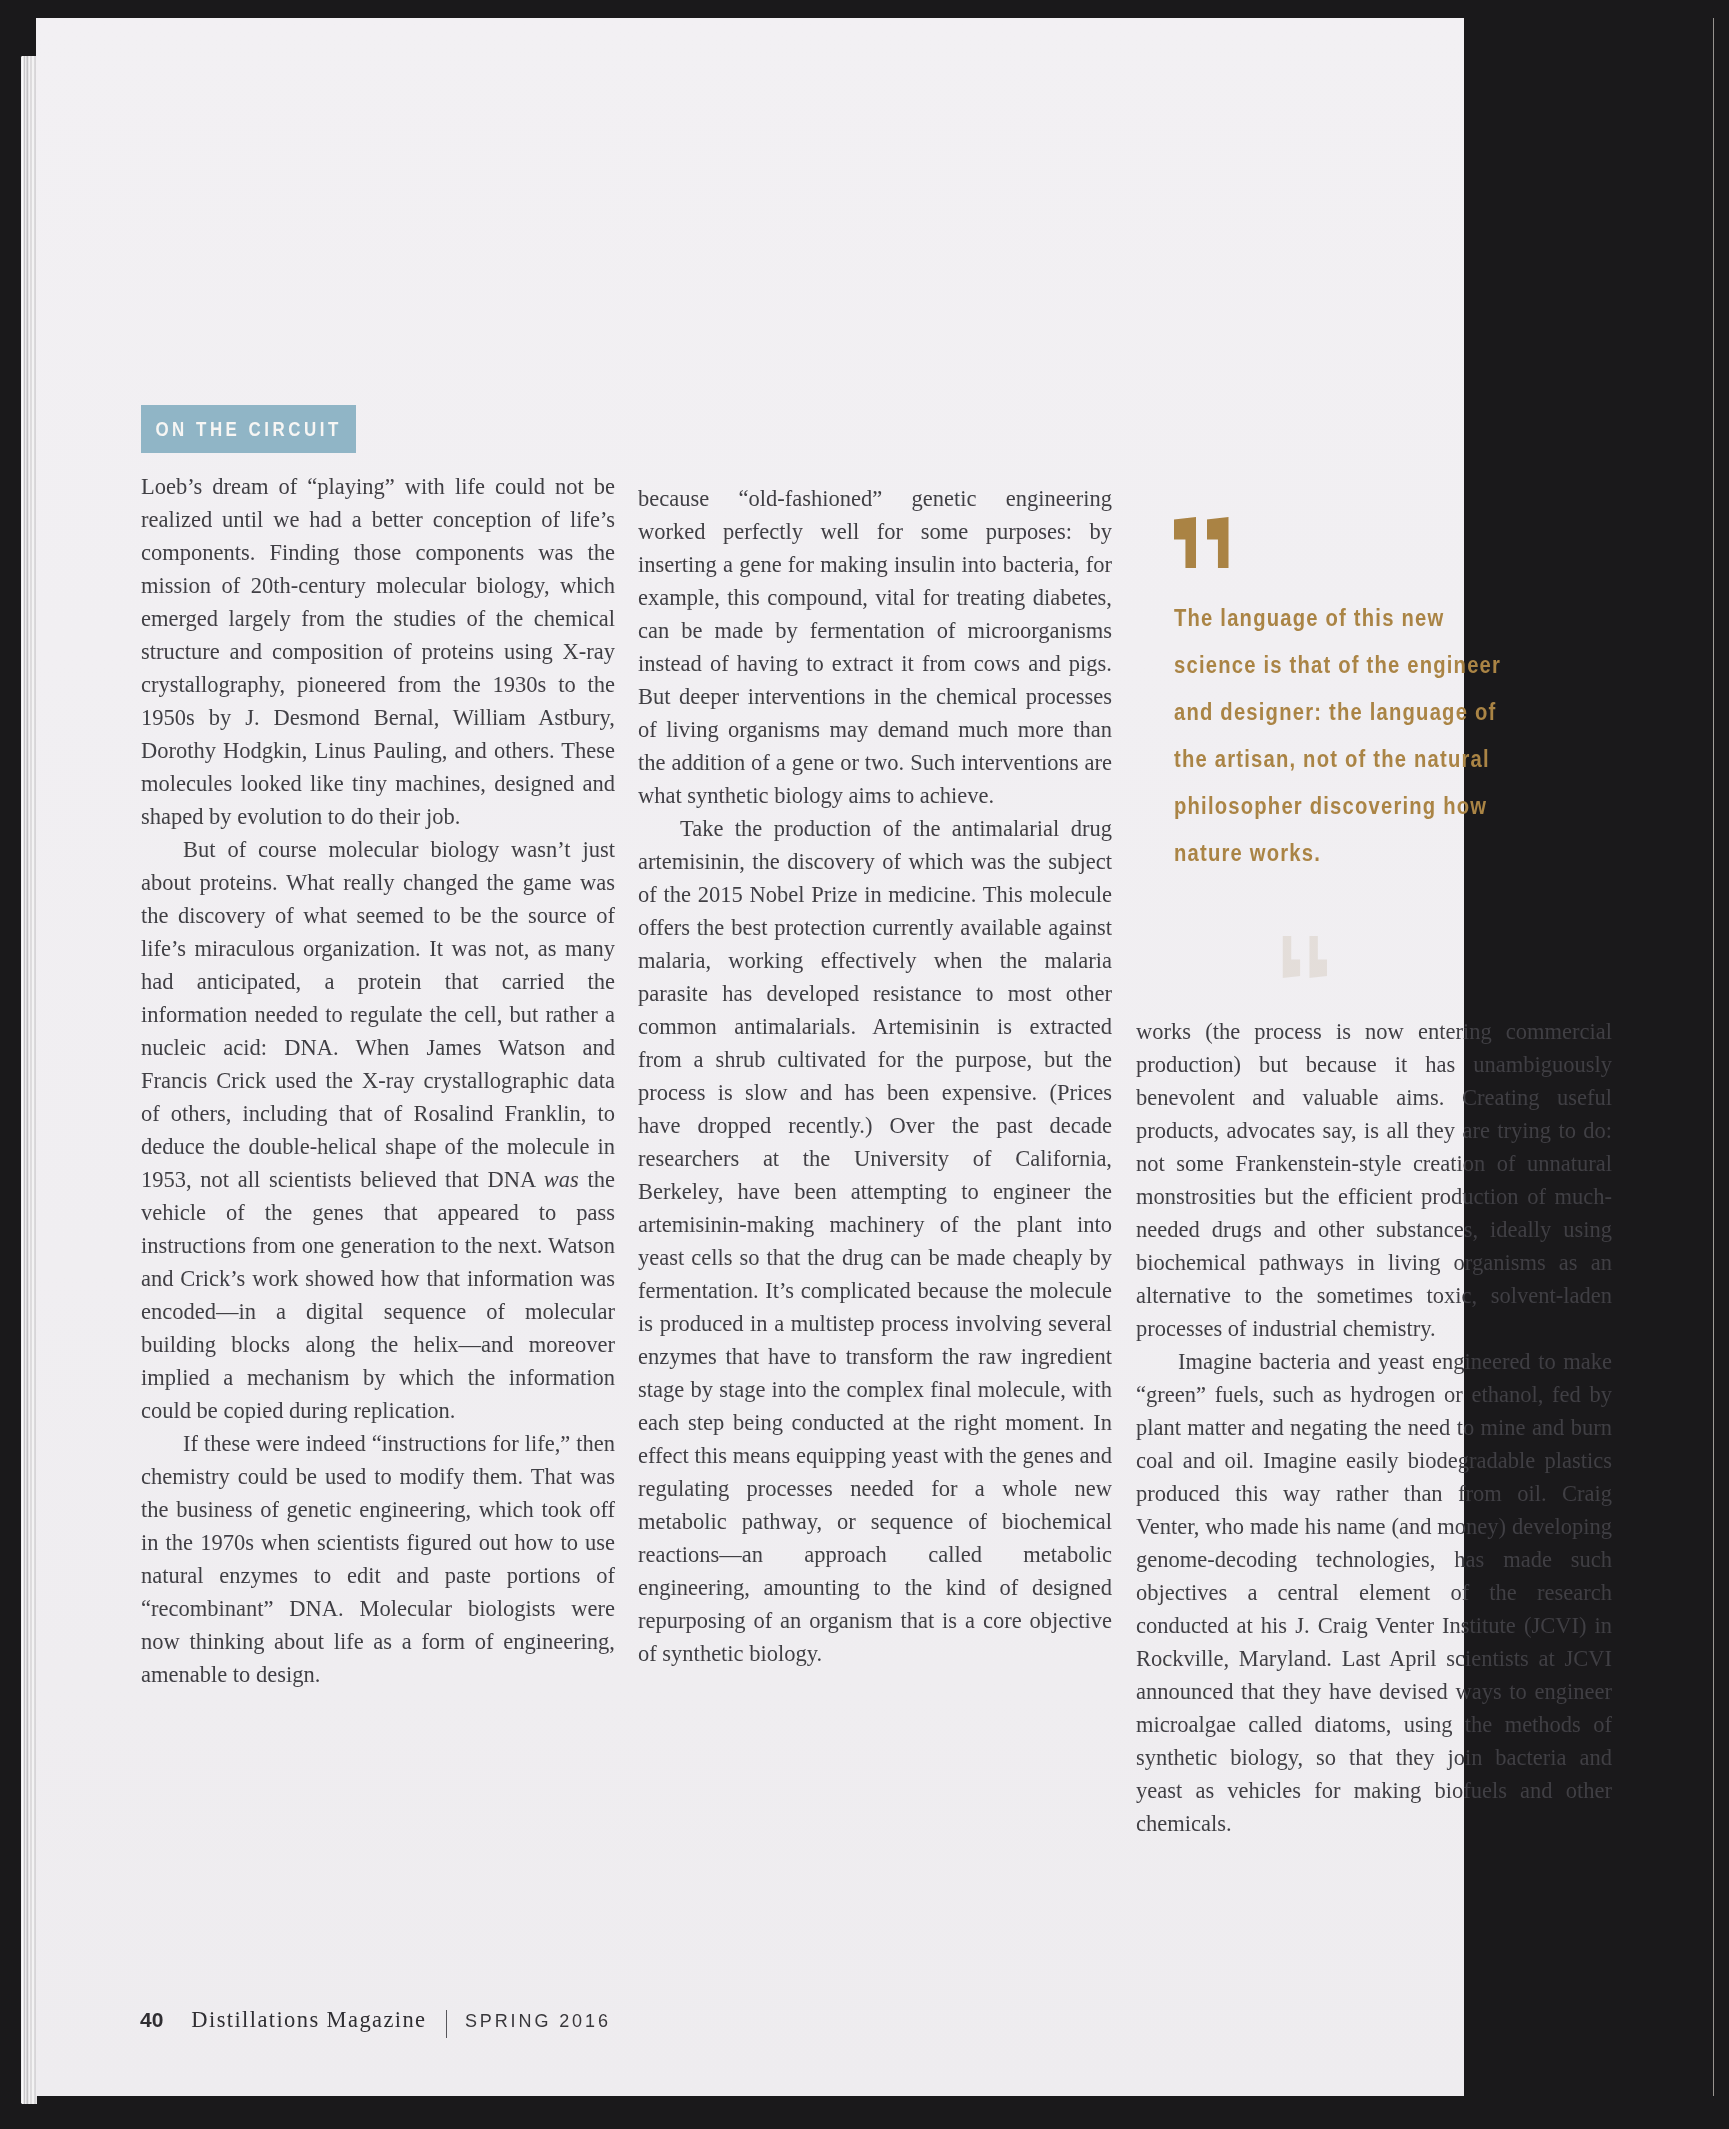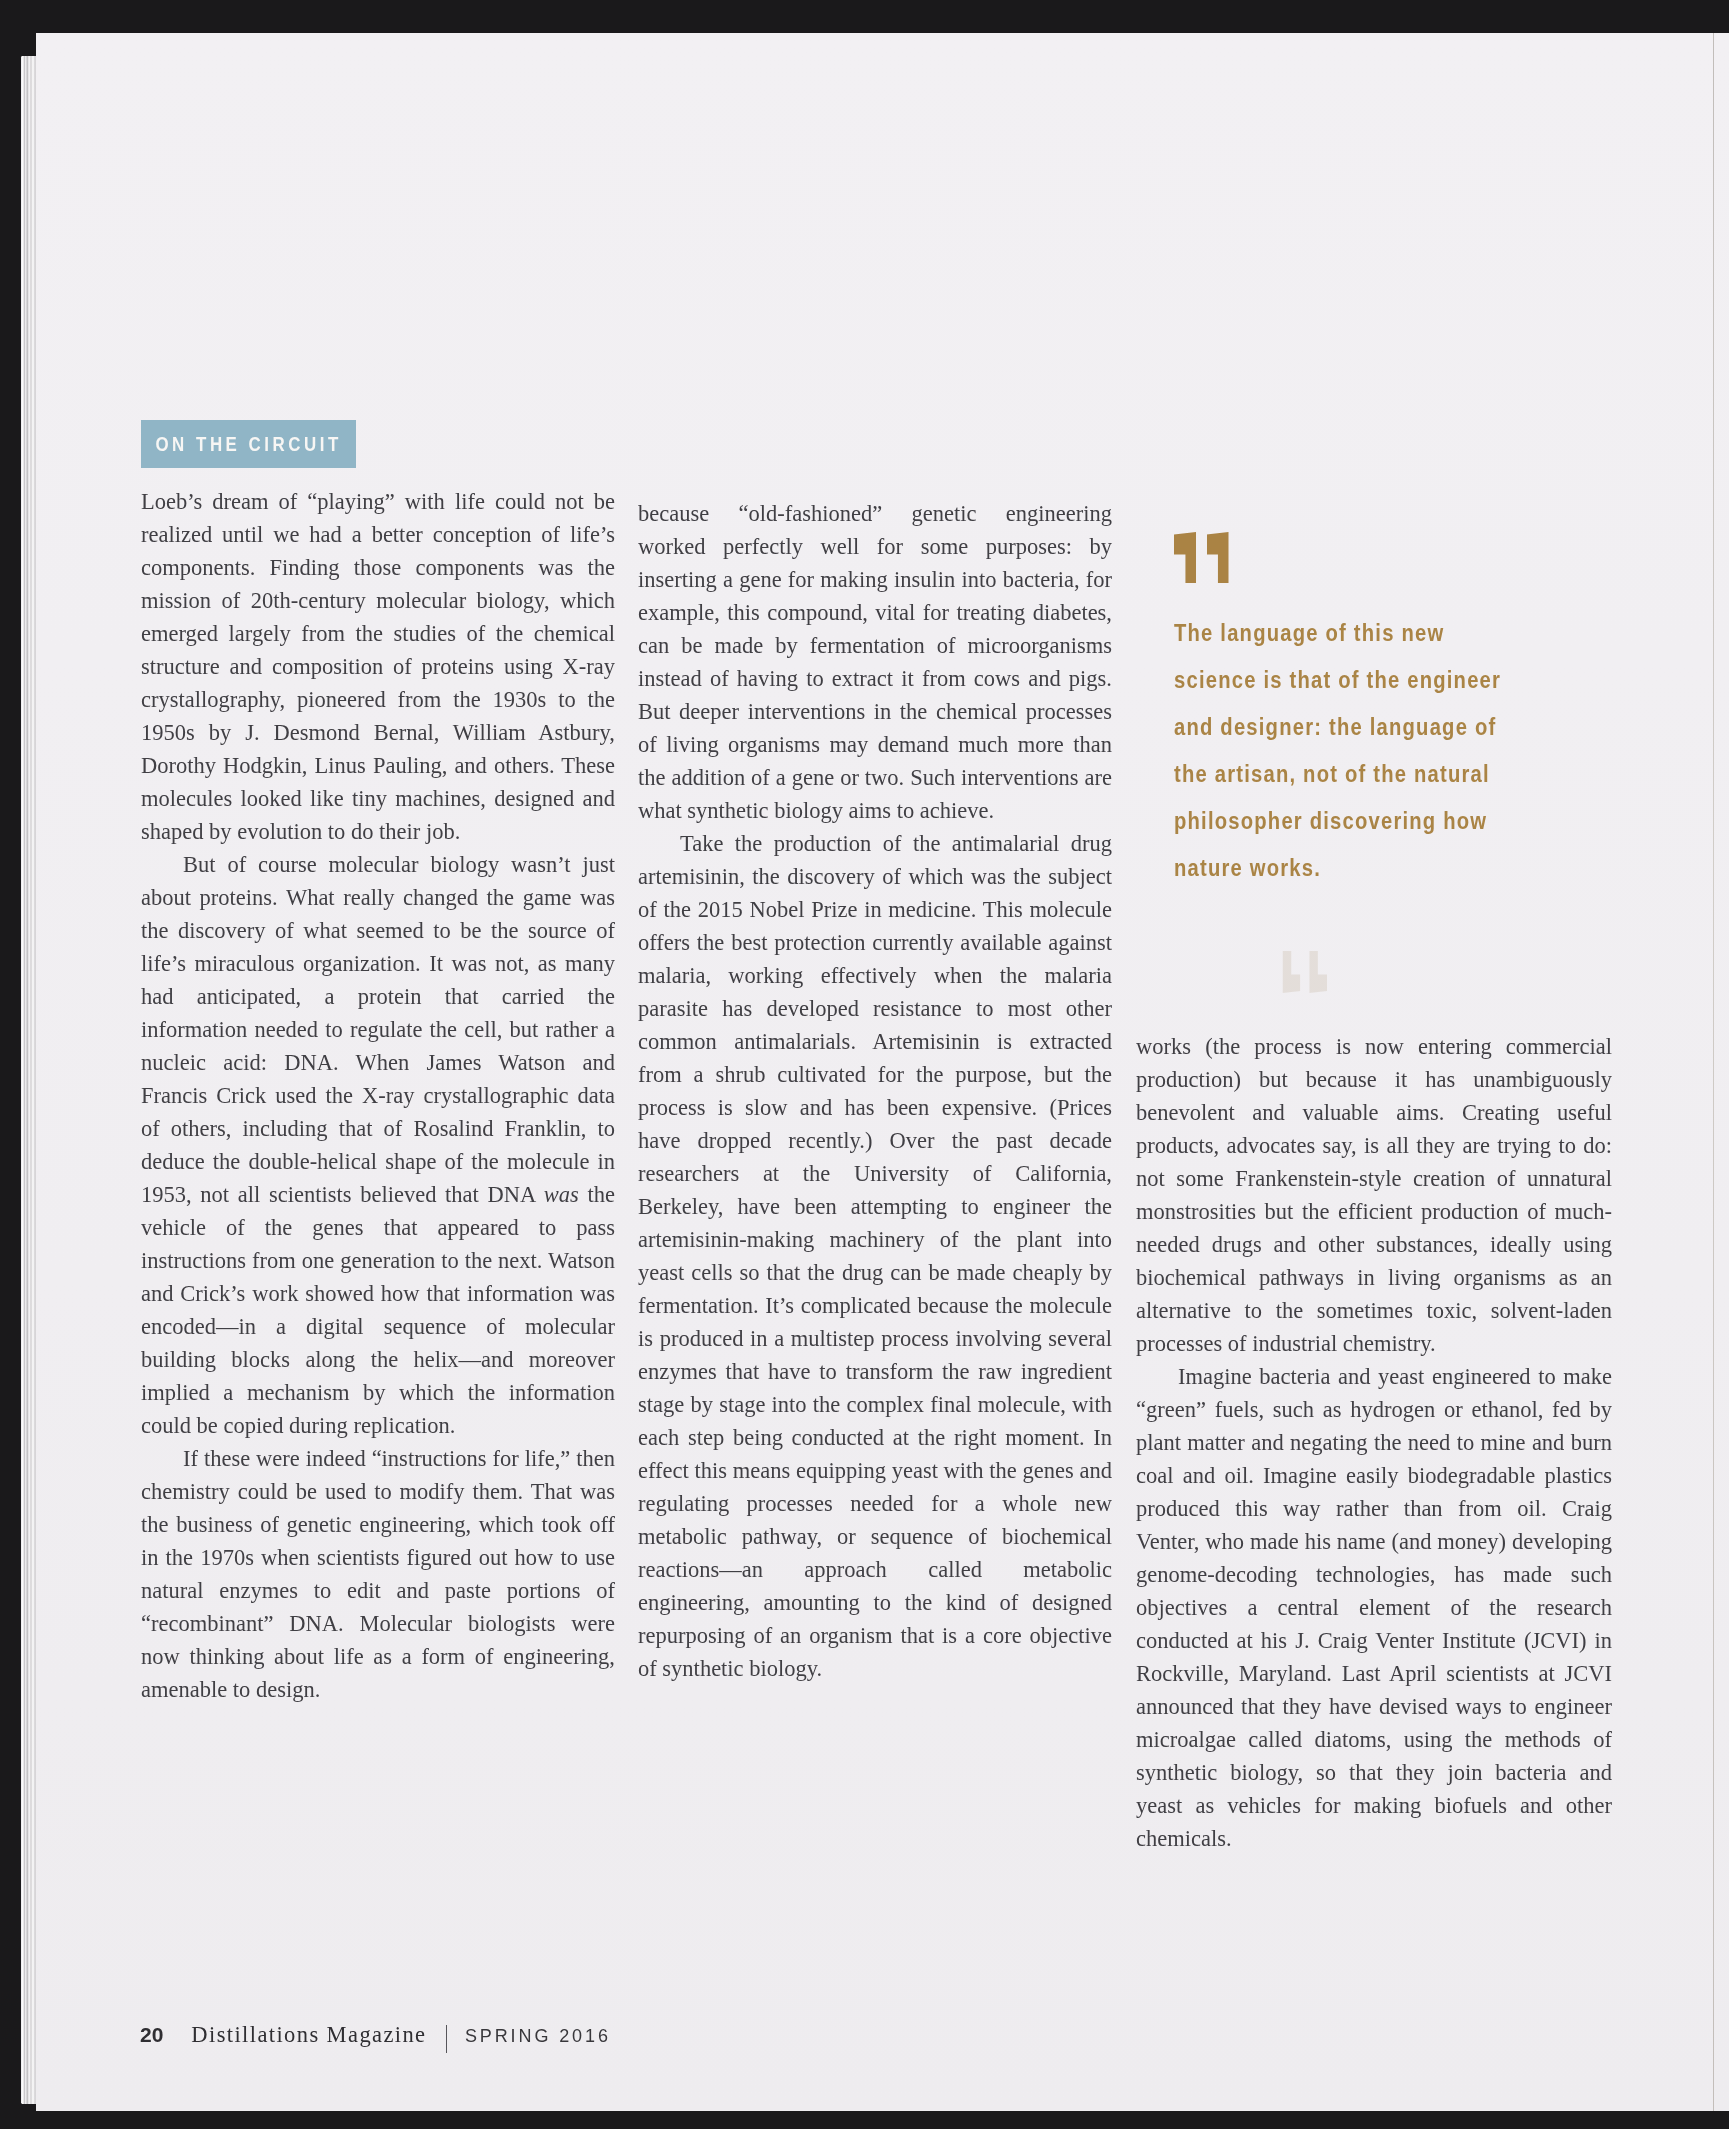--- a/index.html
+++ b/index.html
@@ -16,23 +16,22 @@
   .page-stack{
     position:absolute;left:21px;top:56px;width:16.3px;height:2048px;
     background:repeating-linear-gradient(to right,
       #e9e8ea 0px,#ffffff 1.9px,#c7c5c8 3.4px,#f6f5f6 4.8px,
       #b9b8ba 6.2px,#fbfafb 8.1px,#d2d0d2 10px,#ffffff 12px,#cfcdd0 14px,#f2f1f2 16.3px);
     border-radius:1.4px 0 0 1.4px;
   }
 
   
   .page{
-    position:absolute;left:36px;top:18px;width:1693px;height:2078px;
+    position:absolute;left:36px;top:18px;width:1428px;height:2078px;
     background:linear-gradient(180deg,#f2f0f3 0%,#f0eef1 60%,#eeecef 100%);
-    margin-top:15px;
   }
   
   .page-edge-line{
     position:absolute;left:1677px;top:0;width:1.4px;height:2078px;
     background:linear-gradient(180deg,#b5b0ab,#c9c4bd 40%,#b8b2ac);
     opacity:.8;
   }
 
   
   .badge{
@@ -143,21 +142,21 @@
         <span class="qline">philosopher discovering how</span>
         <span class="qline">nature works.</span>
       </div>
     </div>
 
     <div class="ghost-quote"><i class="qm"></i><i class="qm"></i></div>
 
     <div class="page-edge-line"></div>
 
     <div class="footer">
-      <span class="pgnum">20</span>
+      <span class="pgnum">40</span>
       <span class="mag">Distillations Magazine</span>
       <span class="fdiv"></span>
       <span class="issue">SPRING 2016</span>
     </div>
 
   </div>
 </div>
 
 
 </body></html>

